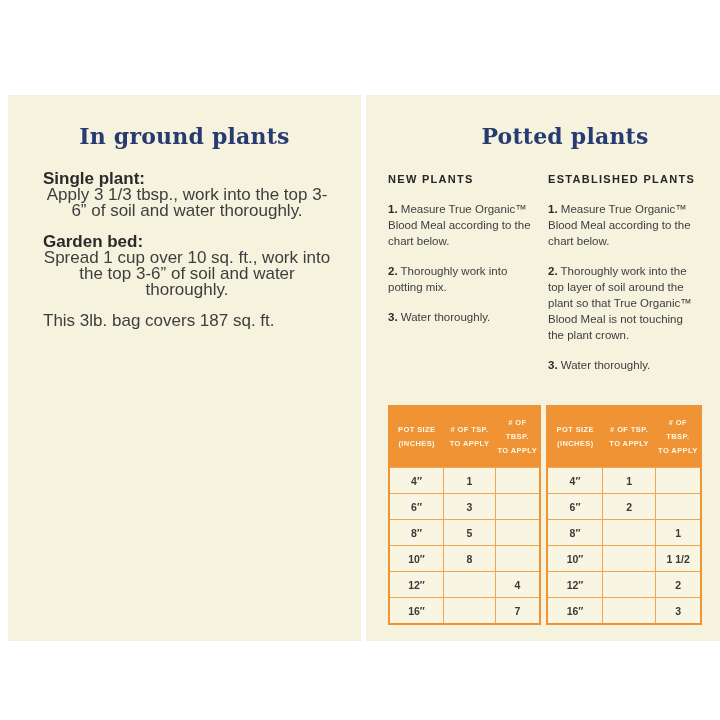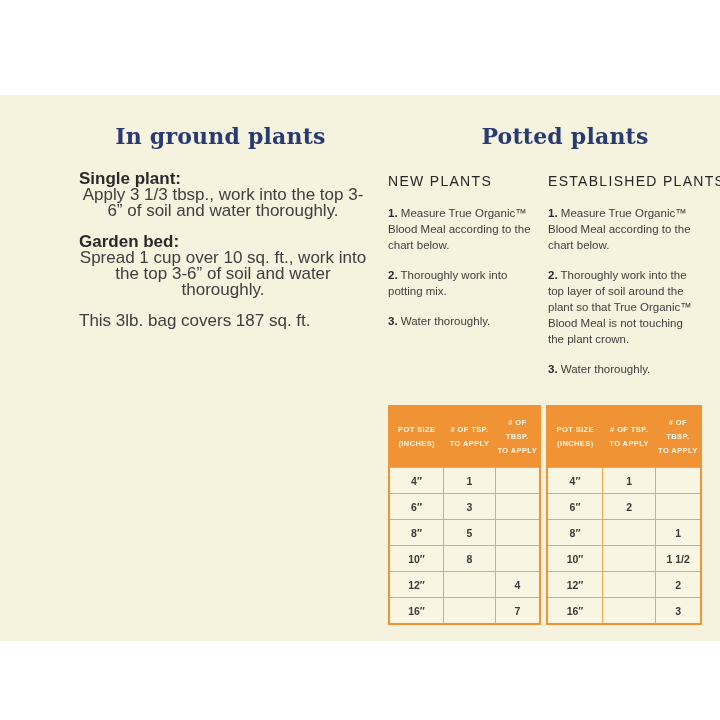--- a/index.html
+++ b/index.html
@@ -2,41 +2,41 @@
 <html><head>
 <meta charset="utf-8">
 <style>
   html,body{margin:0;padding:0;}
   body{
     width:720px;height:720px;position:relative;background:#ffffff;
     font-family:"Liberation Sans","DejaVu Sans",sans-serif;
     -webkit-font-smoothing:antialiased;
   }
   .panel{position:absolute;top:95px;height:546px;background:#f5f2de;overflow:hidden;}
-  #left-panel{left:0;width:353px;padding-left:44px;}
+  #left-panel{left:8px;width:353px;}
   #right-panel{left:366px;width:398px;}
 
   .panel-title{
     margin:0;padding-top:29px;text-align:center;
     font-family:"DejaVu Serif","Liberation Serif",serif;
     font-weight:700;font-size:22px;line-height:25px;color:#283a72;
     letter-spacing:0.2px;
   }
 
   
   .lp-content{padding:22px 30px 0 35px;font-size:17px;line-height:16px;color:#3e3e3e;}
   .sec-heading{margin:0;font-weight:700;color:#2a2a2a;}
   .sec-body{margin:0 0 15px 0;text-align:center;}
   .coverage-note{margin:15px 0 0 0;}
 
   
   .columns{display:flex;gap:10px;padding:24px 0 0 22px;}
   .col{flex:0 0 150px;width:150px;}
   .col-heading{
-    margin:0 0 16px 0;font-size:14px;font-weight:400;
+    margin:0 0 16px 0;font-size:11px;font-weight:700;
     letter-spacing:1.3px;color:#262626;white-space:nowrap;
   }
   .step{margin:0 0 14px 0;font-size:11.5px;line-height:16px;color:#3e3e3e;}
   .step b{color:#2a2a2a;}
 
   
   .tables{position:absolute;top:310px;left:22px;display:flex;gap:5px;}
   .dose-table{
     border-collapse:collapse;table-layout:fixed;
     background:#f8f5e2;border:2px solid #f09334;

